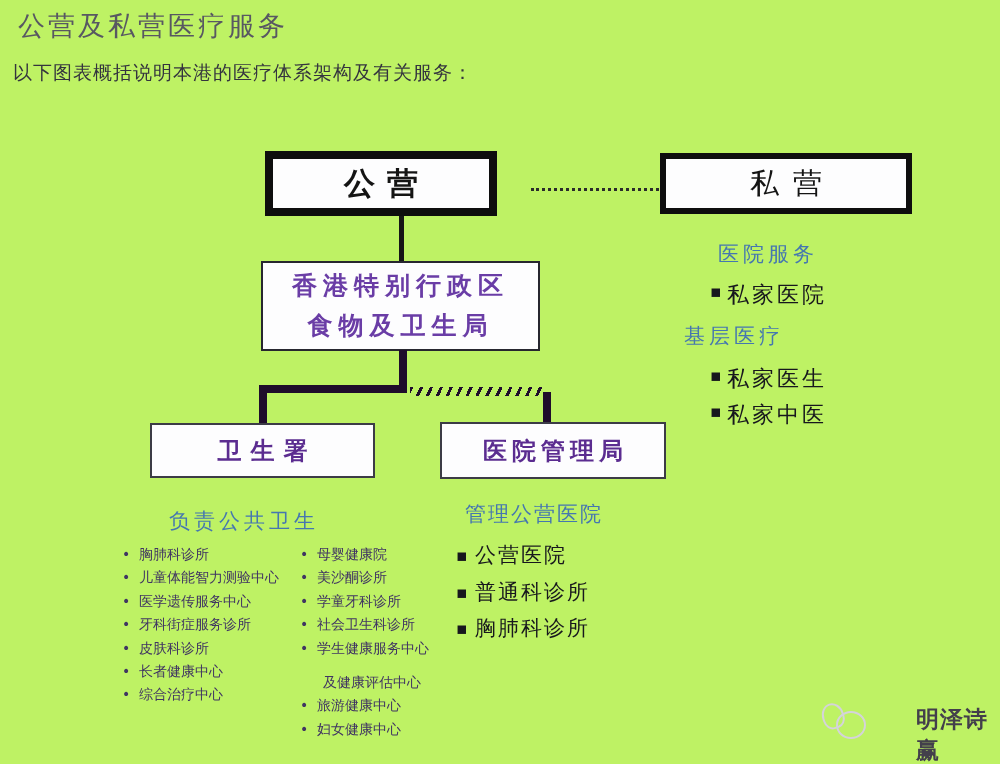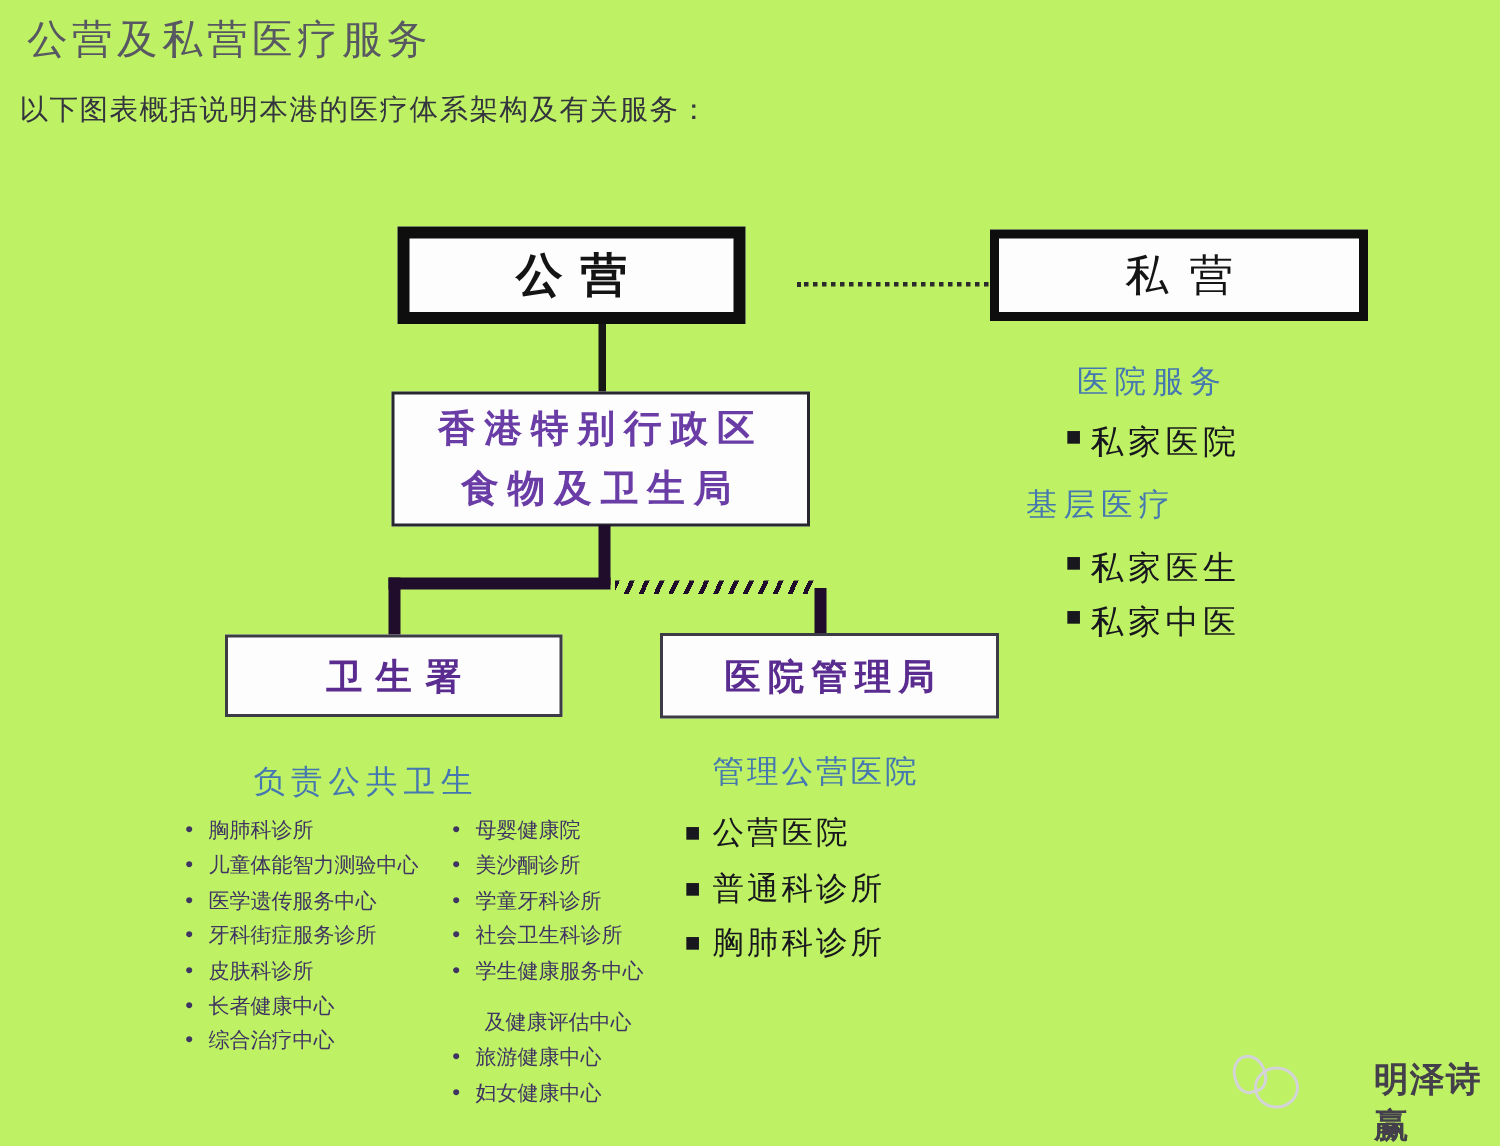--- a/index.html
+++ b/index.html
@@ -75,21 +75,21 @@
   .box-ha{
     left:440px;top:422px;width:226px;height:57px;
     border:2px solid #3c3c46;
     font-size:24px;font-weight:bold;color:#5b2c90;letter-spacing:5px;text-indent:5px;
   }
 
   .blue-caption{
     font-size:21px;color:#4577b0;letter-spacing:4px;
   }
   .caption-dh{left:169px;top:496px;margin-top:11px;}
-  .caption-ha{left:475px;top:500px;letter-spacing:2px;text-align:center;}
+  .caption-ha{left:465px;top:500px;letter-spacing:2px;text-align:center;}
 
   
   ul.svc{list-style:none;margin:0;padding:0;}
   ul.svc li{position:relative;white-space:nowrap;}
   .dh-list{font-size:14px;color:#403562;line-height:23.4px;font-weight:500;}
   .dh-list li{padding-left:17px;}
   .dh-list li.bullet-round::before{
     content:"\2022";position:absolute;left:0;top:0;font-size:14px;color:#403562;
   }
   .dh-list li.continuation{padding-left:23px;margin-top:11px;}

